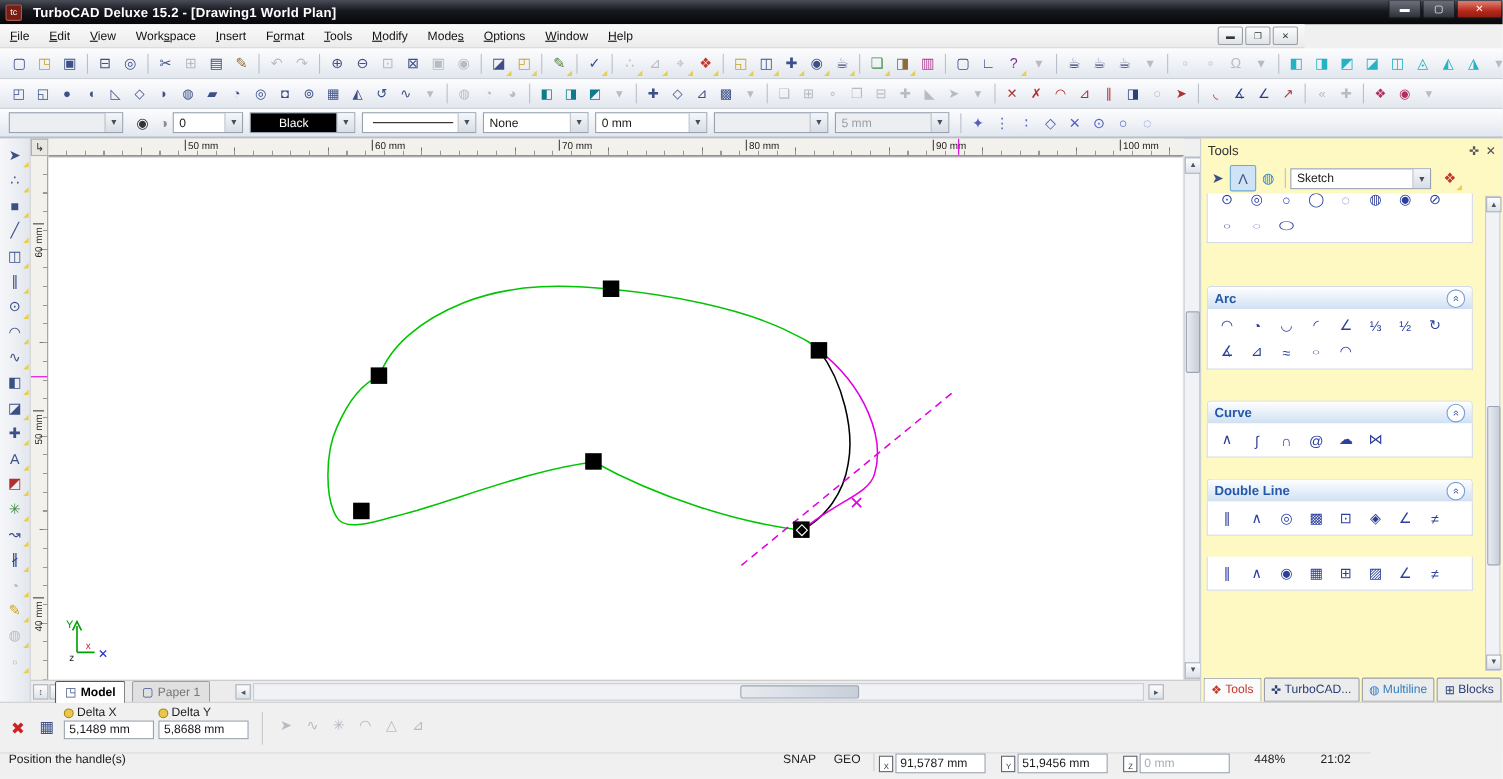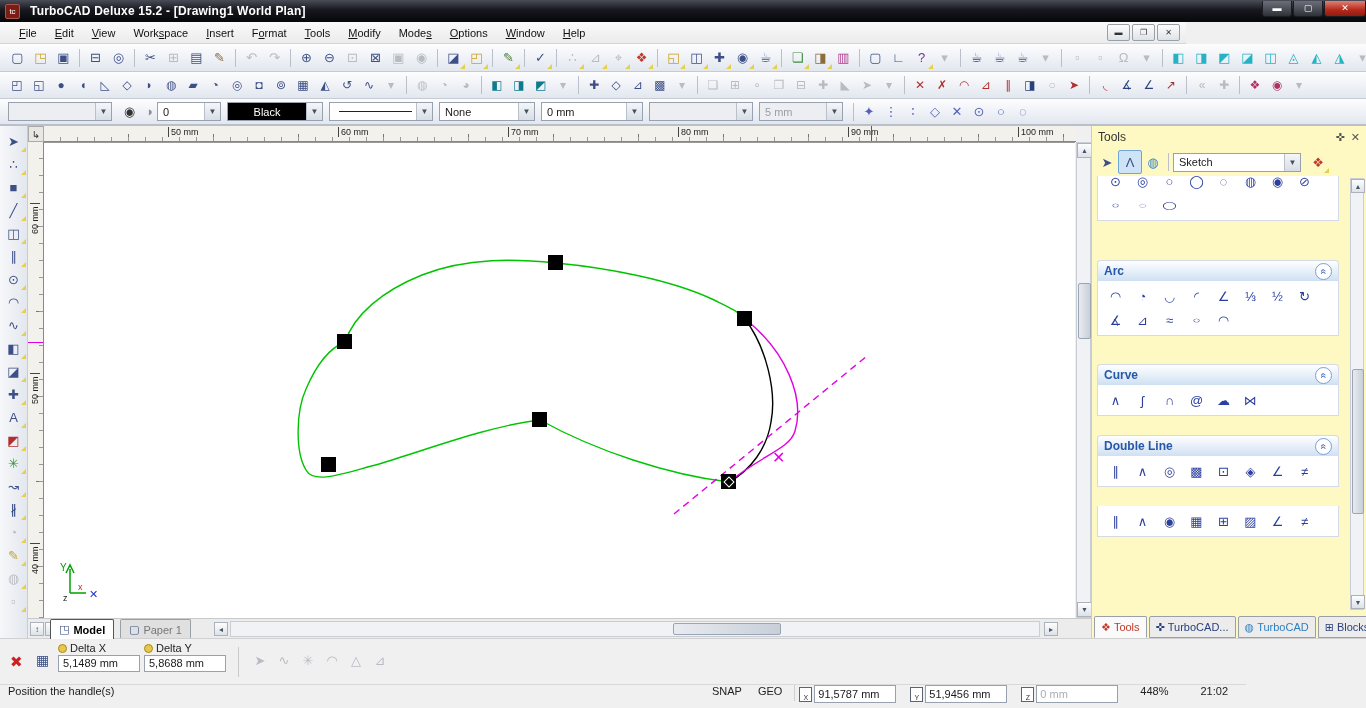--- a/index.html
+++ b/index.html
@@ -9,21 +9,21 @@
     background:linear-gradient(#4a4d57,#17181f 45%,#060708);color:#fff;display:flex;align-items:center}
   #appicon{width:13px;height:13px;margin:0 10px 0 5px;background:#7a1d14;border:1px solid #a8564e;border-radius:2px;
     color:#fff;font-size:8px;display:flex;align-items:center;justify-content:center}
   #wtitle{font-weight:bold;font-size:12px;letter-spacing:.2px}
   #winbtns{margin-left:auto;display:flex;height:16px;margin-top:-5px}
   .wbtn{width:28px;height:15px;display:flex;align-items:center;justify-content:center;color:#fff;font-size:9px;
     background:linear-gradient(#6c6f78,#2e3138);border:1px solid #1c1d22;border-top:none;border-radius:0 0 3px 3px;margin-left:1px}
   .wbtn.close{background:linear-gradient(#e08173,#b5281a 60%,#8f1d12);width:40px}
   
   #menubar{position:absolute;left:0;top:22px;width:1186px;height:22px;background:linear-gradient(#fafafa,#ebebeb);
-    border-bottom:1px solid #d5d5d5;display:flex;align-items:center;padding-left:10px;box-sizing:border-box}
+    border-bottom:1px solid #d5d5d5;display:flex;align-items:center;box-sizing:border-box}
   .mitem{padding:3px 9px;color:#111}
   .mitem u{text-decoration:underline}
   #mdibtns{margin-left:auto;display:flex;margin-right:6px}
   .mdib{width:21px;height:15px;border:1px solid #9aa0a8;background:linear-gradient(#fdfdfd,#dfe3e8);
     display:flex;align-items:center;justify-content:center;font-size:8px;color:#333;margin-left:2px;border-radius:2px}
   
   .tbar{position:absolute;left:0;width:1366px;background:linear-gradient(#fdfdfe,#e2e7ef);
     border-bottom:1px solid #c7ccd4;white-space:nowrap;overflow:hidden;display:flex;align-items:center;padding-left:6px;box-sizing:border-box}
   #tbar1{top:44px;height:28px} #tbar2{top:72px;height:27px}
   .ticon{position:relative;display:inline-flex;align-items:center;justify-content:center;
@@ -326,21 +326,21 @@
       <span class="arr">▼</span>
     </span>
   <span class="combo" style="width:102px">
     <span>0 mm</span>
       <span class="arr">▼</span>
     </span>
   <span class="combo disabled" style="width:104px">
     <span></span>
       <span class="arr">▼</span>
     </span>
-  <span class="combo disabled" style="width:84px">
+  <span class="combo disabled" style="width:104px">
     <span>5 mm</span>
       <span class="arr">▼</span>
     </span>
   <span class="tsep"></span>
   <span class="snapgrp"><span class="ticon">✦</span><span class="ticon">⋮</span><span class="ticon">∶</span><span class="ticon">◇</span><span class="ticon">✕</span><span class="ticon">⊙</span><span class="ticon">○</span><span class="ticon">◌</span></span>
 </div>
 
 <div id="lbar">
     <span class="ticon selected fly">➤</span>
     <span class="ticon fly">∴</span>
@@ -535,21 +535,21 @@
       <span class="ptab active" style="color: rgb(192, 57, 43);">
         <span class="ticn">❖</span>
         <span>Tools</span>
       </span>
       <span class="ptab" style="color: rgb(40, 64, 124);">
         <span class="ticn">✜</span>
         <span>TurboCAD...</span>
       </span>
       <span class="ptab" style="color: rgb(47, 127, 191);">
         <span class="ticn">◍</span>
-        <span>TurboCAD</span>
+        <span>Multiline</span>
       </span>
       <span class="ptab" style="color: rgb(40, 64, 124);">
         <span class="ticn">⊞</span>
         <span>Blocks</span>
       </span>
     </div>
 </div>
 
 <div id="ibar">
   <span id="cancelx">✖</span>

